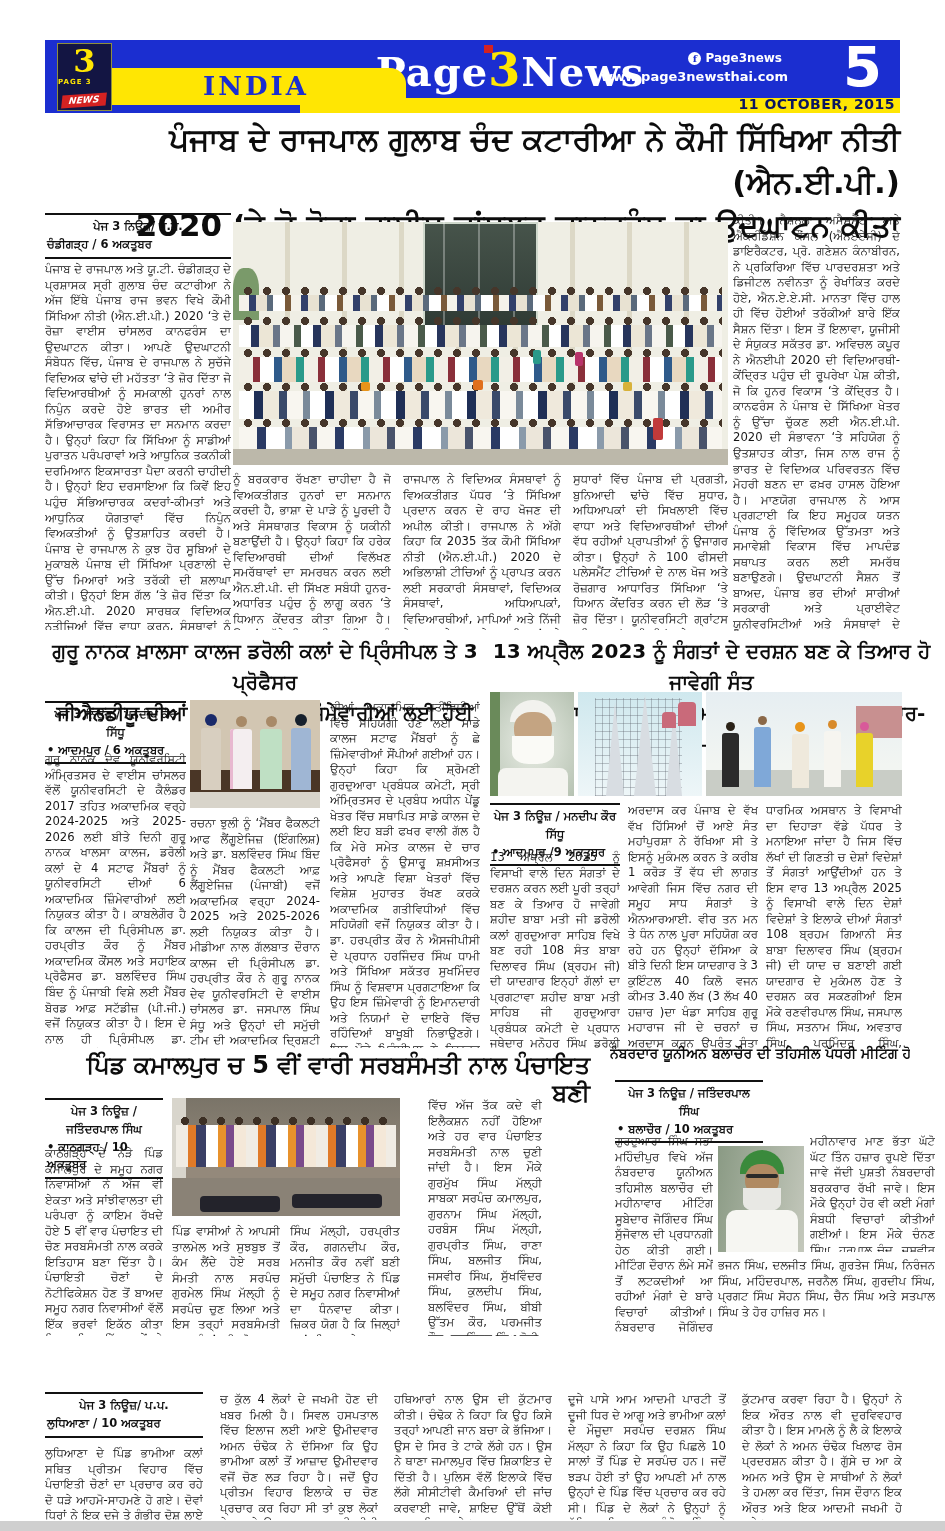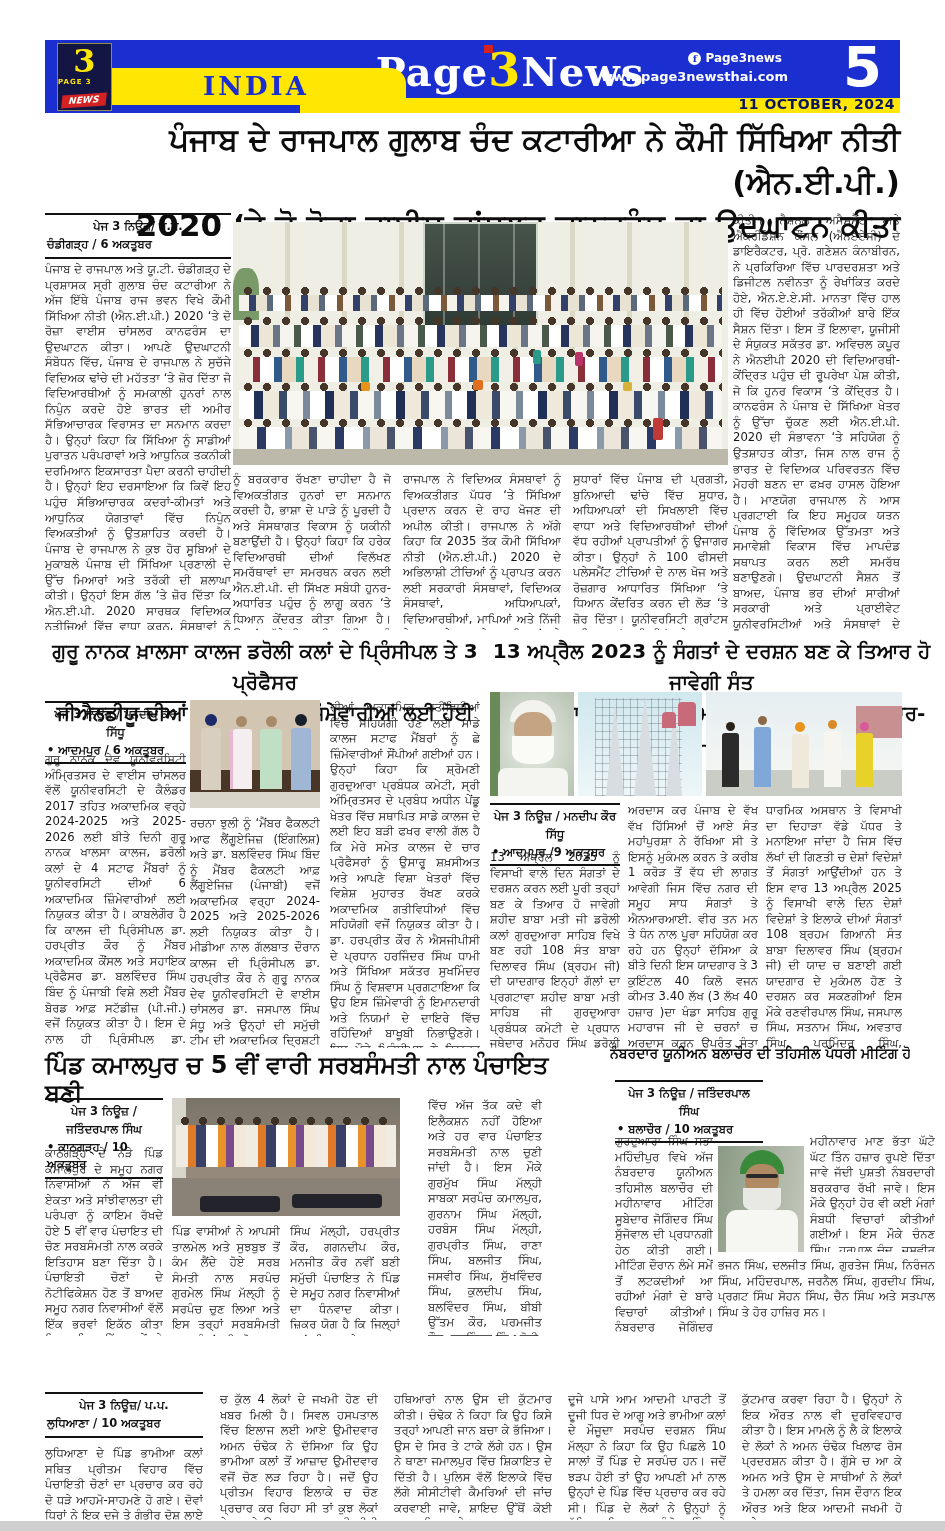--- a/index.html
+++ b/index.html
@@ -20,21 +20,21 @@
   #masthead .y3{color:#ffe603;font-size:46px;position:relative;}
   #masthead .y3 .flag{position:absolute;left:-4px;top:2px;width:9px;height:8px;background:#d42222;}
   #fbLine{right:118px;top:11px;color:#fff;font-size:12px;font-weight:bold;display:flex;align-items:center;gap:4px;}
   .fbIcon{display:inline-flex;width:13px;height:13px;border-radius:50%;background:#fff;color:#1b2ed0;font-size:10px;font-weight:bold;align-items:center;justify-content:center;font-family:"DejaVu Serif",serif;}
   #urlLine{right:112px;top:29px;color:#fff;font-size:13px;font-weight:bold;}
   #pageNum{right:18px;top:-4px;color:#fff;font-size:56px;font-weight:bold;line-height:62px;}
 
   
   #leadHead{left:45px;top:118px;width:855px;text-align:right;font-weight:bold;font-size:31px;line-height:43px;color:#0c0c0c;}
   .h2a{font-weight:bold;font-size:20px;line-height:31px;color:#0c0c0c;text-align:center;}
-  #art4Head{left:45px;top:1051px;width:545px;font-weight:bold;font-size:24px;color:#0c0c0c;text-align:left;}
+  #art4Head{left:45px;top:1051px;width:545px;font-weight:bold;font-size:24px;color:#0c0c0c;text-align:right;}
   #art5Head{left:610px;top:1045px;width:300px;font-weight:bold;font-size:14px;color:#0c0c0c;text-align:center;white-space:nowrap;overflow:hidden;}
   #botHead{left:45px;top:1336px;width:855px;text-align:center;font-weight:bold;font-size:25px;color:#000;text-shadow:.6px 0 #000,-.6px 0 #000;}
 
   
   .byl{border-top:2px solid #111;border-bottom:2px solid #111;padding:3px 2px;font-weight:bold;font-size:11.5px;line-height:1.55;color:#111;}
   .byl .c{text-align:center;}
   .bt{font-size:11.6px;line-height:1.34;text-align:justify;overflow:hidden;color:#161616;}
 
   
   .photo{overflow:hidden;background:#ddd;}
@@ -81,21 +81,21 @@
   #p5{background:linear-gradient(100deg,#8a9a84,#c4c8bc);}
   #grayBar{left:0;top:1521px;width:945px;height:10px;background:#cfcfcf;}
 </style>
 </head>
 <body>
 
 <div id="page">
 
   <div id="banner" class="abs">
     <div id="yellowStrip" class="abs">
-      <div id="dateTxt" class="abs">11 OCTOBER, 2024</div>
+      <div id="dateTxt" class="abs">11 OCTOBER, 2015</div>
     </div>
     <div id="indiaBand" class="abs">
       <div id="indiaTxt">INDIA</div>
     </div>
     <div id="logoBox" class="abs">
       <div id="logo3">3</div>
       <div id="logoPage3">PAGE 3</div>
       <div id="logoNews">NEWS</div>
     </div>
     <div id="masthead" class="abs"><span>Page</span><span class="y3"><span class="flag"></span><span>3</span></span><span>News</span></div>

